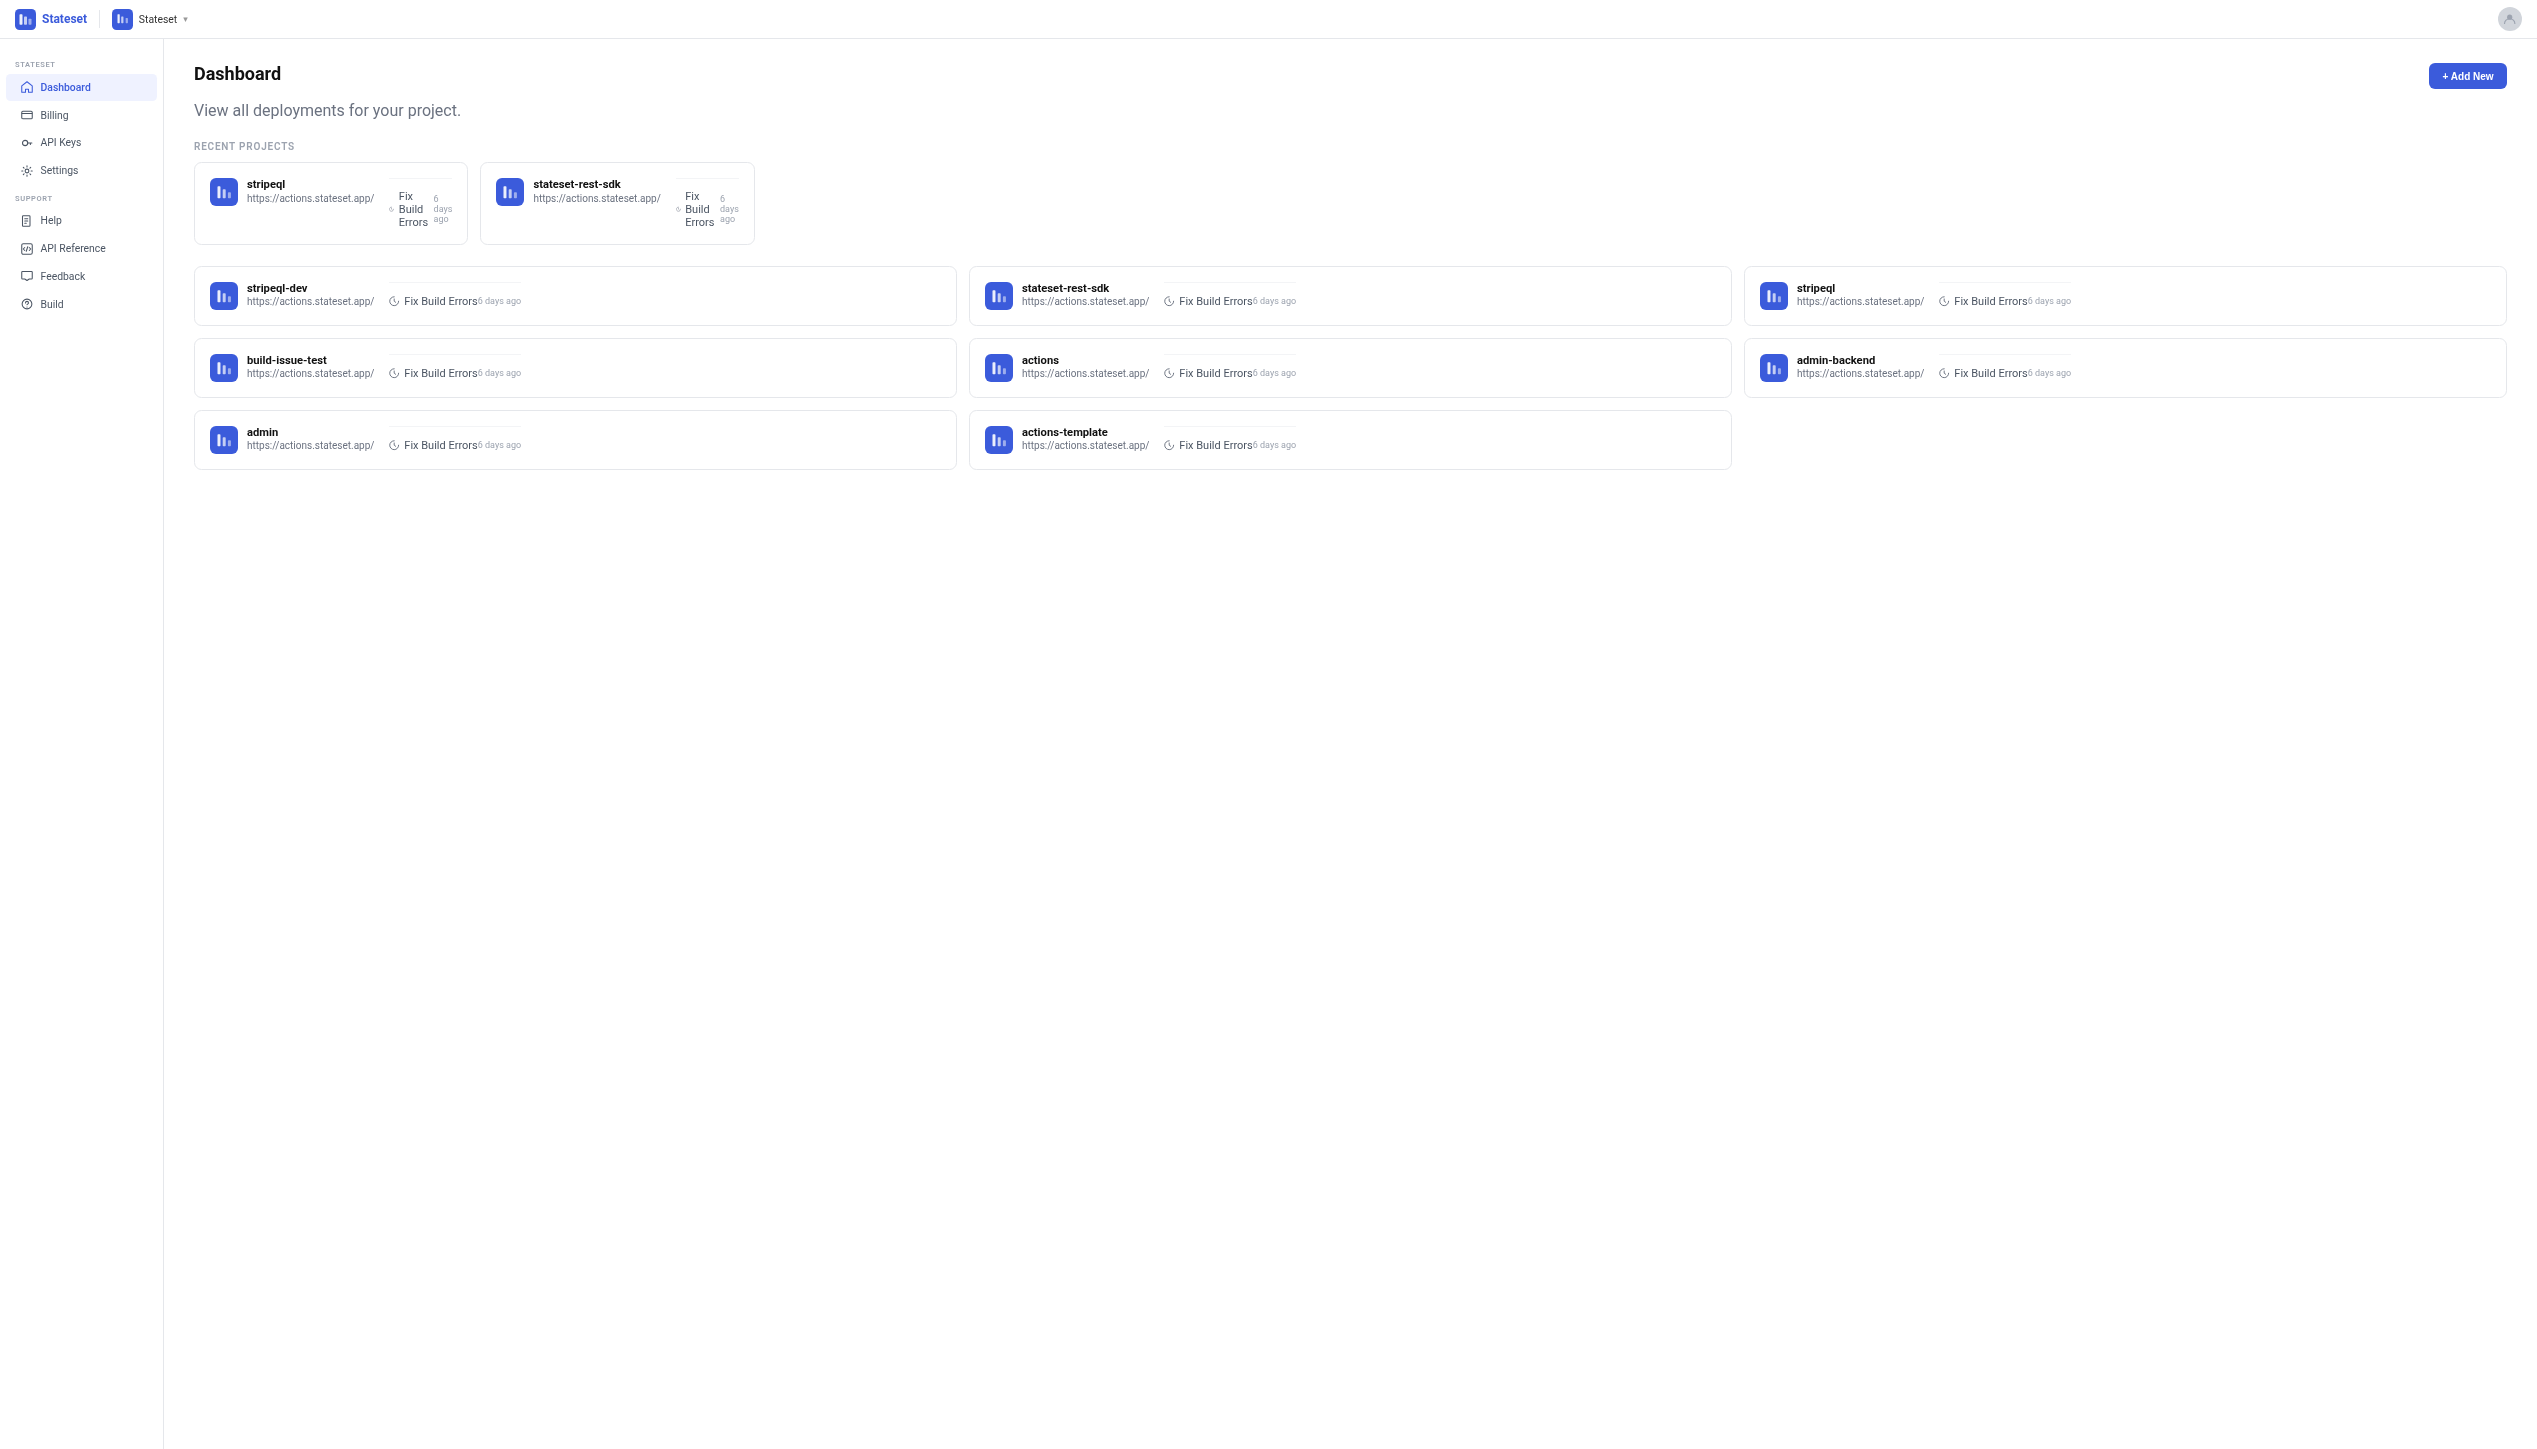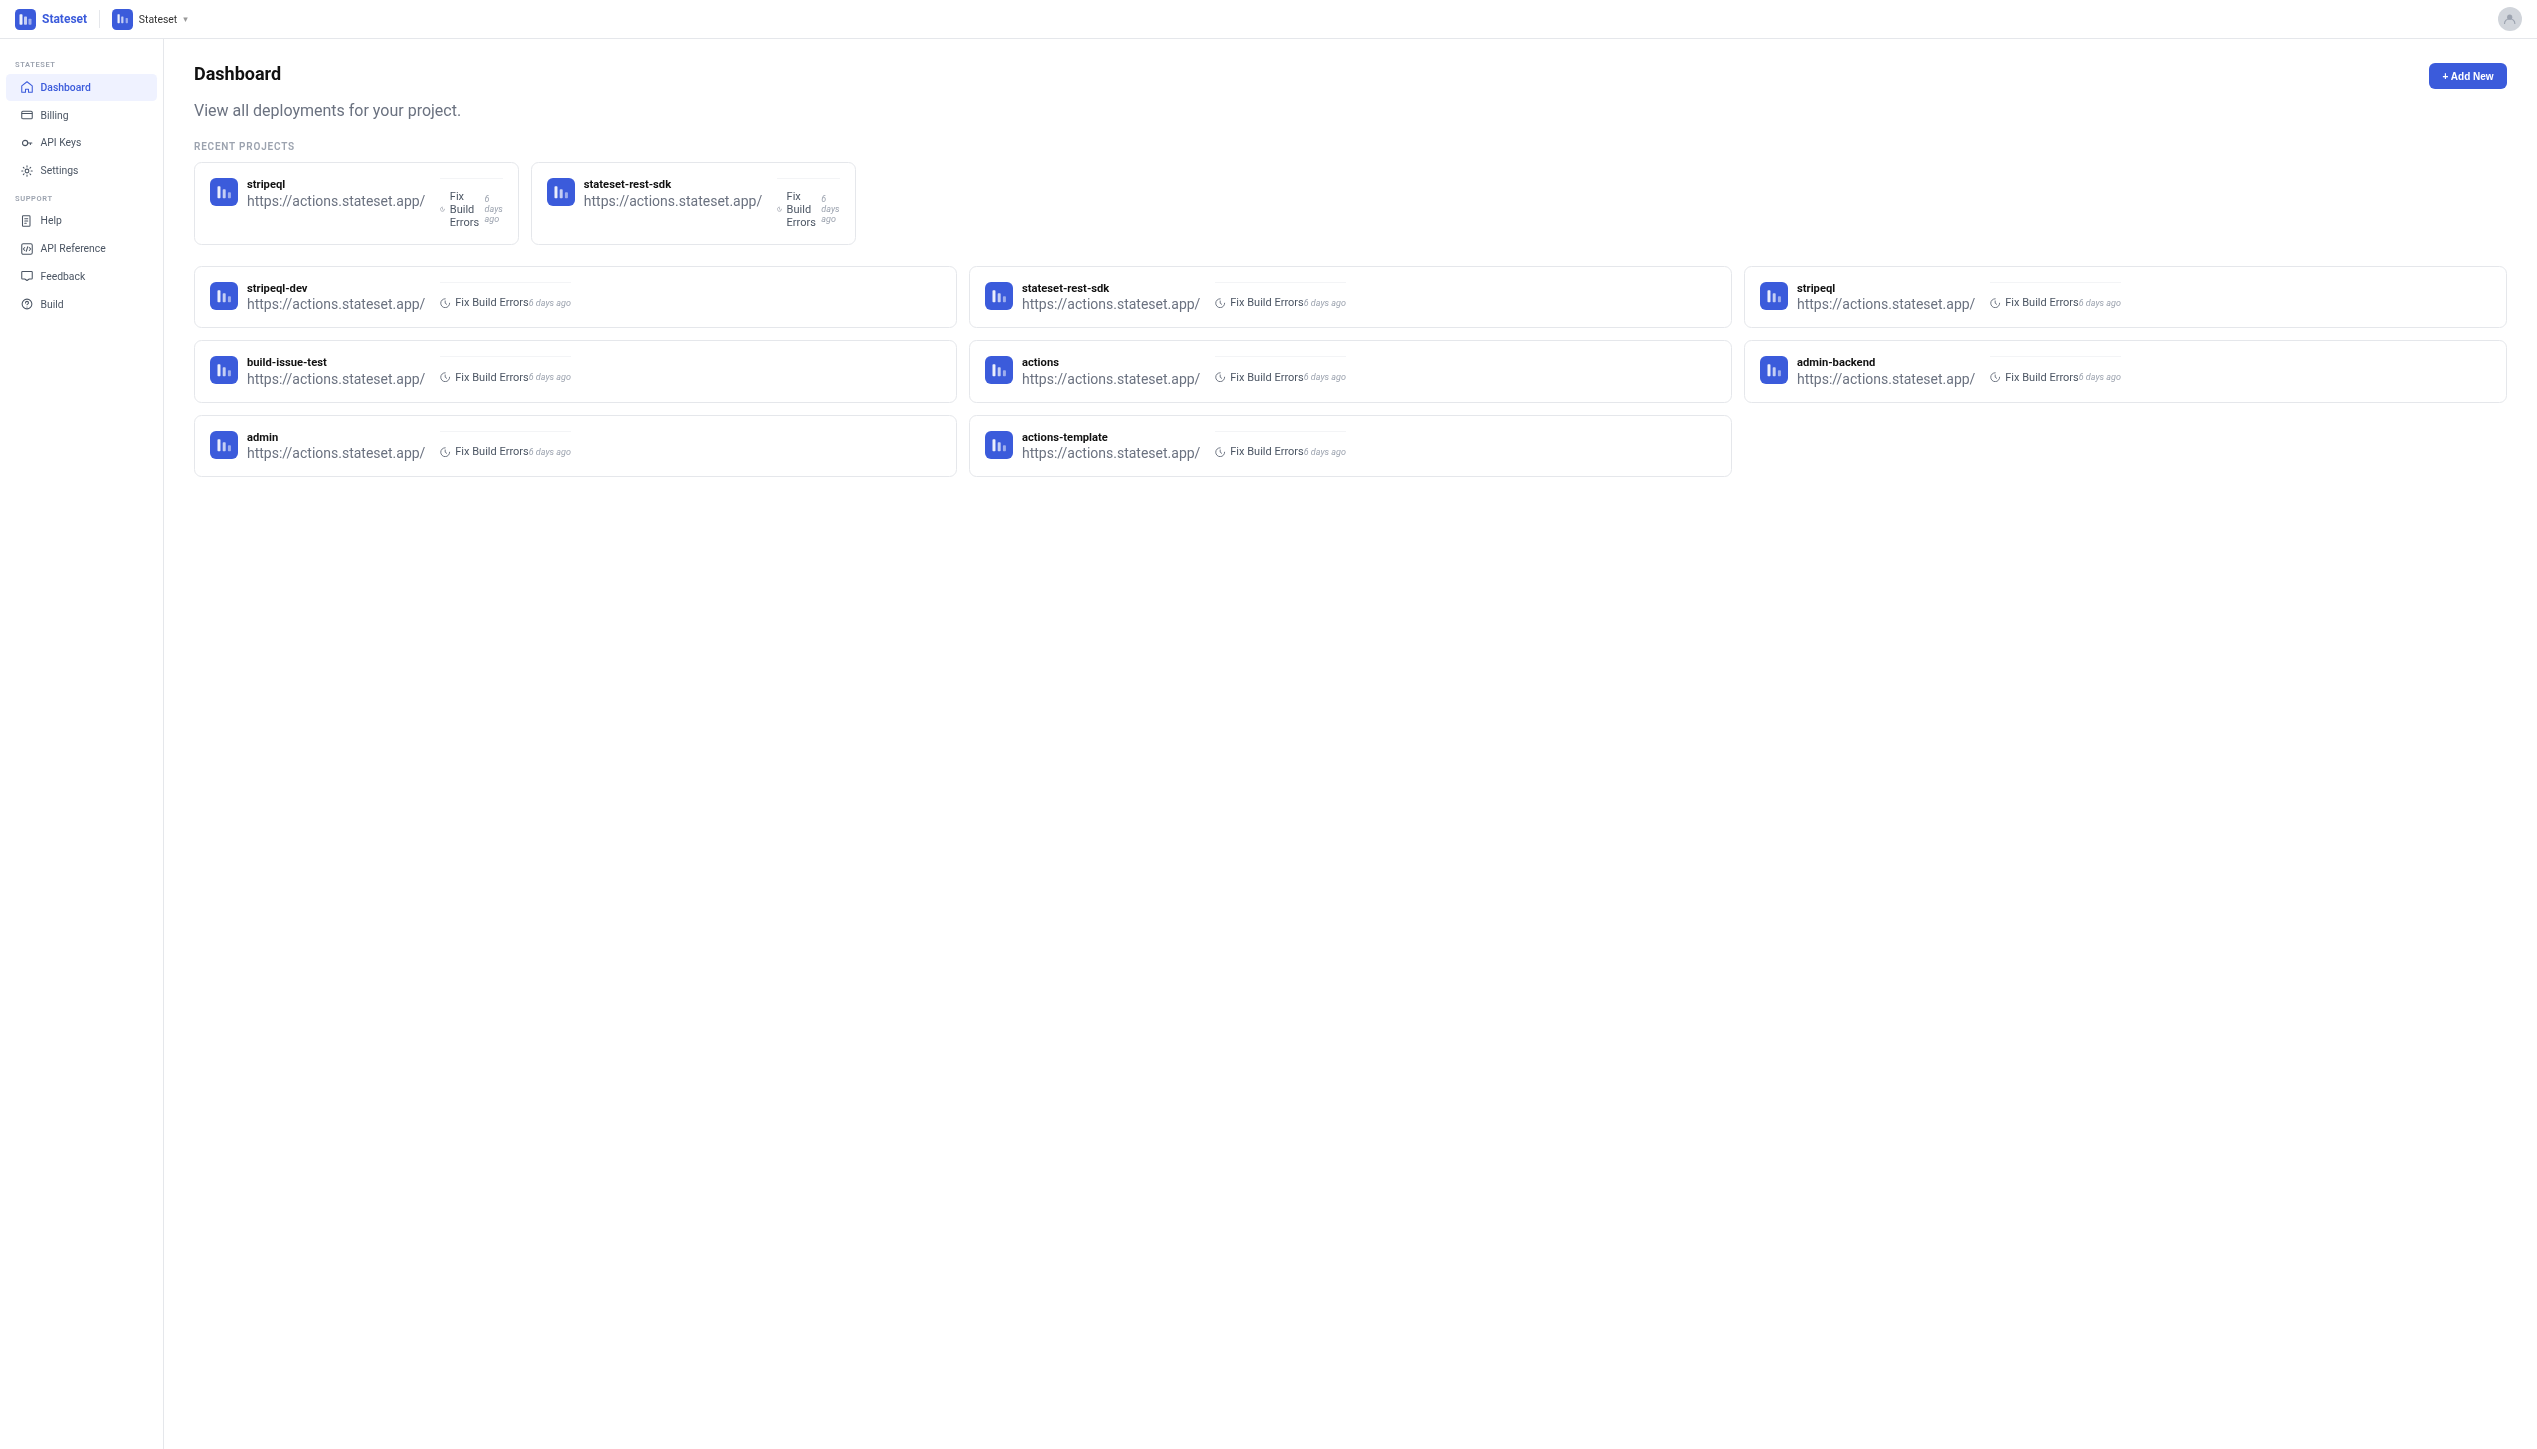--- a/index.html
+++ b/index.html
@@ -76,29 +76,29 @@
     }
 
     .project-card-header { display: flex; align-items: flex-start; gap: 9px; }
     .project-logo {
       width: 28px; height: 28px; background: #3b5bdb; border-radius: 6px;
       display: flex; align-items: center; justify-content: center; flex-shrink: 0;
     }
     .project-logo svg { width: 16.4px; height: 16.4px; }
     .project-info { flex: 1; min-width: 0; }
     .project-name { font-size: 11.2px; font-weight: 700; color: #111; margin-bottom: 1.5px; }
-    .project-url { font-size: 14px; color: #6b7280; white-space: nowrap; overflow: hidden; text-overflow: ellipsis; }
+    .project-url { font-size: 10px; color: #6b7280; white-space: nowrap; overflow: hidden; text-overflow: ellipsis; }
 
     .project-card-footer {
       display: flex; align-items: center; justify-content: space-between;
       border-top: 0.7px solid #f3f4f6; padding-top: 10.4px;
     }
     .build-status { display: flex; align-items: center; gap: 4.5px; font-size: 11px; color: #4b5563; }
     .build-status svg { width: 10.4px; height: 10.4px; color: #6b7280; }
-    .build-time { font-size: 9px; color: #9ca3af; font-style: italic; }
+    .build-time { font-size: 9px; color: #9ca3af; }
   </style>
 </head>
 <body>
 
 <div class="topbar">
   <div class="topbar-left">
     <div class="topbar-logo">
       <svg viewBox="0 0 28 28" fill="none" xmlns="http://www.w3.org/2000/svg">
         <rect width="28" height="28" rx="6" fill="#3b5bdb"></rect>
         <rect x="6" y="7" width="4" height="14" rx="1" fill="white" opacity="0.9"></rect>

